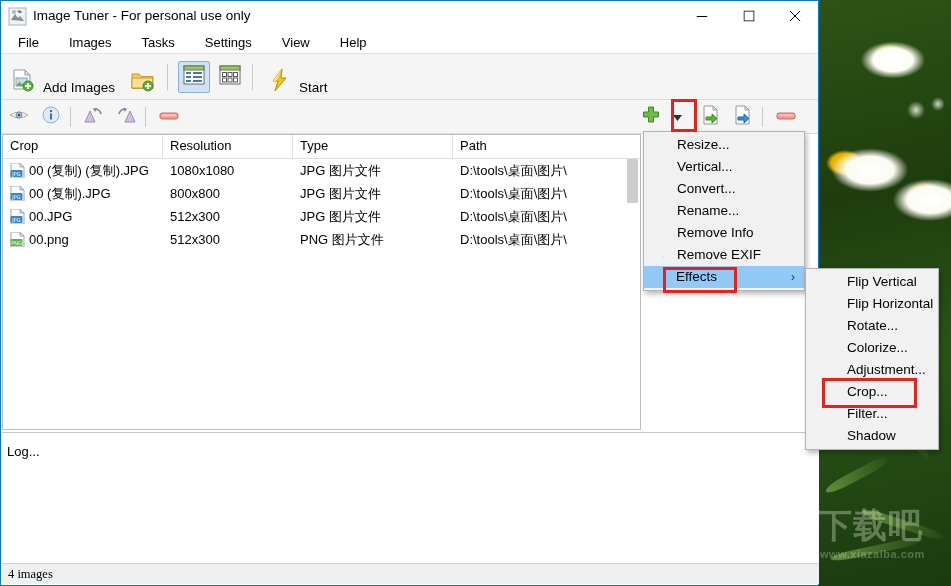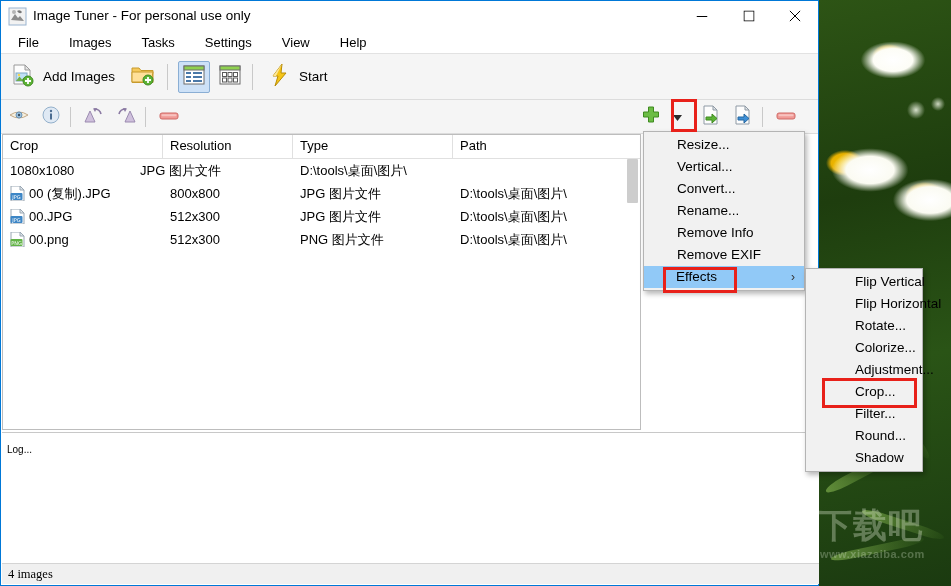--- a/index.html
+++ b/index.html
@@ -49,21 +49,21 @@
   .win-btn{position:absolute;top:0;width:46px;height:30px;cursor:default;}
   .win-btn svg{position:absolute;left:50%;top:50%;transform:translate(-50%,-50%);}
   #btn-min{right:93px;} #btn-max{right:46px;} #btn-close{right:0;}
 
   
   #menubar{position:relative;height:22px;background:#fff;padding-left:8px;display:flex;align-items:center;gap:12px;}
   #menubar .mi{padding:2px 9px;font-size:13px;color:#000;cursor:default;white-space:nowrap;}
 
   
   #toolbar1{position:relative;height:45px;background:#f5f5f5;border-top:1px solid #e2e2e2;border-bottom:1px solid #dcdcdc;display:flex;align-items:center;}
-  .tb-item{display:flex;align-items:center;height:37px;padding:0 6px;margin-left:4px;cursor:default;}
+  .tb-item{display:flex;align-items:flex-end;height:37px;padding:0 6px;margin-left:4px;cursor:default;}
   .tb-label{margin-left:8px;font-size:13.5px;white-space:nowrap;}
   .tb-sep{width:1px;height:26px;background:#c9c9c9;margin:0 6px;}
   .tb-toggle{width:32px;height:32px;display:flex;align-items:center;justify-content:center;margin-left:4px;box-sizing:border-box;border:1px solid transparent;}
   .tb-toggle.active{background:#cde1f7;border:1px solid #8aaed4;border-radius:2px;}
 
   
   #toolbar2{position:relative;height:33px;background:#f5f5f5;border-bottom:1px solid #dcdcdc;display:flex;align-items:center;}
   .tb2{width:28px;height:25px;display:flex;align-items:center;justify-content:center;margin-left:4px;cursor:default;}
   .tb2-sep{width:1px;height:20px;background:#c9c9c9;margin:0 5px;}
 
@@ -73,36 +73,36 @@
   .col-h{position:relative;font-size:13px;color:#000;padding:3px 0 0 7px;box-sizing:border-box;border-right:1px solid #e0e0e0;white-space:nowrap;}
   .row{display:flex;height:23px;align-items:center;}
   .cell{font-size:13px;color:#000;padding-left:7px;box-sizing:border-box;white-space:nowrap;overflow:hidden;display:flex;align-items:center;}
   .cw-name{width:160px;} .cw-res{width:130px;} .cw-type{width:160px;} .cw-path{width:185px;border-right:none;}
   .ftype-icon{width:15px;height:15px;margin-right:4px;flex:0 0 auto;}
   #list-scroll{position:absolute;right:1px;top:24px;width:13px;height:270px;background:#fff;}
   #list-scroll .thumb{position:absolute;left:1px;top:0;width:11px;height:44px;background:#cdcdcd;border-radius:1px;}
 
   
   #logpanel{position:absolute;left:1px;top:431px;width:817px;height:133px;background:#fff;border-top:1px solid #c8c8c8;box-sizing:border-box;}
-  #log-label{position:absolute;left:5px;top:11px;font-size:10px;color:#000;}
+  #log-label{position:absolute;left:5px;top:11px;font-size:13px;color:#000;}
 
   
   #statusbar{position:absolute;left:1px;bottom:1px;width:817px;height:21px;background:#f0f0f0;border-top:1px solid #d4d4d4;box-sizing:border-box;font-family:Liberation Serif, serif;}
   #status-text{position:absolute;left:6px;top:3px;font-size:12.5px;color:#000;}
 
   
   #menu-main{
     position:absolute;left:643px;top:131px;width:162px;
     background:#f1f1f1;border:1px solid #b4b4b4;box-sizing:border-box;
     box-shadow:2px 3px 5px rgba(0,0,0,.28);padding:2px 0;
   }
   #menu-sub{
-    position:absolute;left:805px;top:268px;width:118px;
+    position:absolute;left:805px;top:268px;width:134px;
     background:#f1f1f1;border:1px solid #b4b4b4;box-sizing:border-box;
-    box-shadow:2px 3px 5px rgba(0,0,0,.28);padding:2px 16px;
+    box-shadow:2px 3px 5px rgba(0,0,0,.28);padding:2px 8px;
   }
   .menu-item{position:relative;height:22px;line-height:22px;padding-left:33px;font-size:13.5px;color:#000;white-space:nowrap;cursor:default;}
   .menu-item.selected{background:#91c9f7;padding-left:32px;}
   .menu-item .chev{position:absolute;right:9px;top:0;line-height:22px;font-size:12px;color:#333;}
 
   
   .redbox{position:absolute;border:3px solid #e8211a;box-sizing:border-box;pointer-events:none;}
   #redbox-dropdown{left:671px;top:99px;width:26px;height:33px;}
   #redbox-effects{left:663px;top:267px;width:74px;height:26px;}
   #redbox-crop{left:822px;top:378px;width:95px;height:30px;}
@@ -326,20 +326,31 @@
 
   <div id="listview">
     <div id="list-header">
       <div class="col-h cw-name">Crop</div>
       <div class="col-h cw-res">Resolution</div>
       <div class="col-h cw-type">Type</div>
       <div class="col-h cw-path">Path</div>
     </div>
 
     <div class="row">
+      <div class="cell cw-name">
+        <span class="ftype-icon">
+          <svg width="15" height="15" viewBox="0 0 15 15">
+              <path d="M1 0 h9 l4 4 v11 h-13 Z" fill="#fff" stroke="#9aa7b3"></path>
+              <path d="M10 0 v4 h4 Z" fill="#dfe5ea" stroke="#9aa7b3"></path>
+              <rect x="0.5" y="7" width="12" height="7" rx="1" fill="#3d86c6"></rect>
+              <text x="6.5" y="12.6" font-size="5" fill="#fff" text-anchor="middle" font-family="DejaVu Sans">JPG</text>
+            </svg>
+        </span>
+        <span>00 (复制) (复制).JPG</span>
+      </div>
       <div class="cell cw-res">1080x1080</div>
       <div class="cell cw-type">JPG 图片文件</div>
       <div class="cell cw-path">D:\tools\桌面\图片\</div>
     </div>
 
     <div class="row">
       <div class="cell cw-name">
         <span class="ftype-icon">
           <svg width="15" height="15" viewBox="0 0 15 15">
               <path d="M1 0 h9 l4 4 v11 h-13 Z" fill="#fff" stroke="#9aa7b3"></path>
@@ -417,19 +428,18 @@
 </div>
 
 <div id="menu-sub">
   <div class="menu-item">Flip Vertical</div>
   <div class="menu-item">Flip Horizontal</div>
   <div class="menu-item">Rotate...</div>
   <div class="menu-item">Colorize...</div>
   <div class="menu-item">Adjustment...</div>
   <div class="menu-item">Crop...</div>
   <div class="menu-item">Filter...</div>
-  <div class="menu-item">Round...</div>
   <div class="menu-item">Shadow</div>
 </div>
 
 <div class="redbox" id="redbox-dropdown"></div>
 <div class="redbox" id="redbox-effects"></div>
 <div class="redbox" id="redbox-crop"></div>
 
 </body></html>

